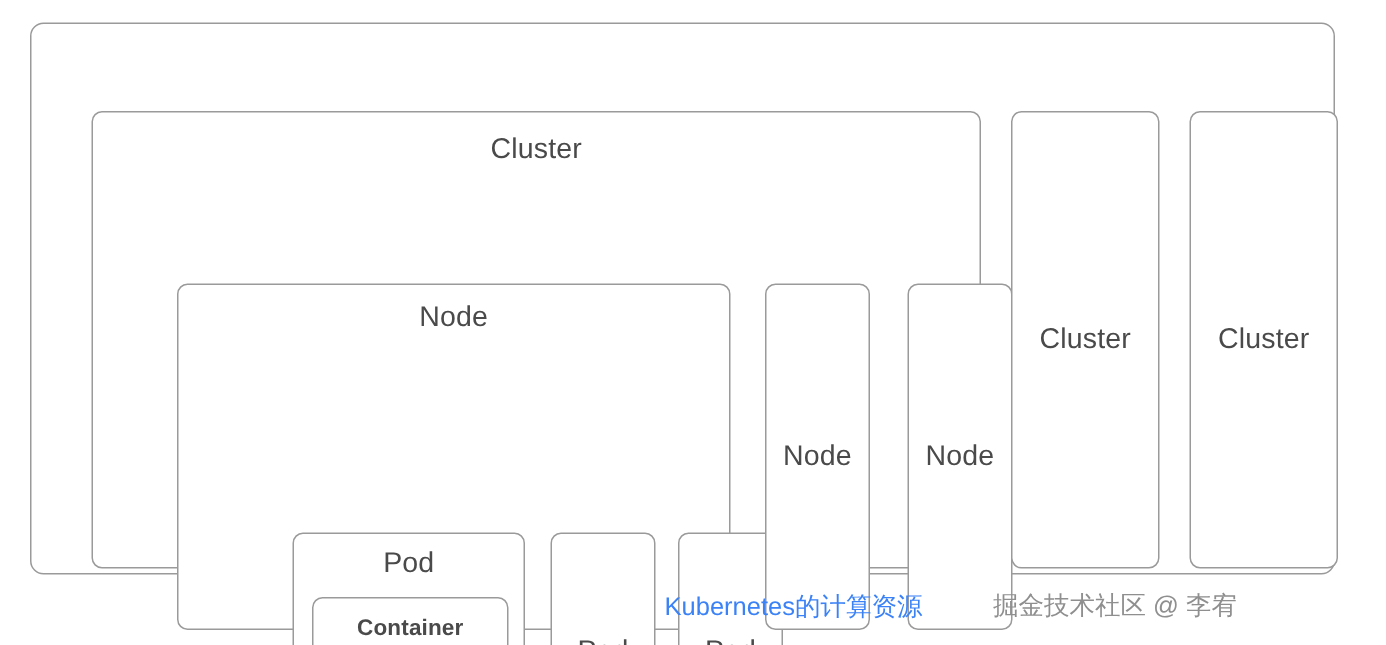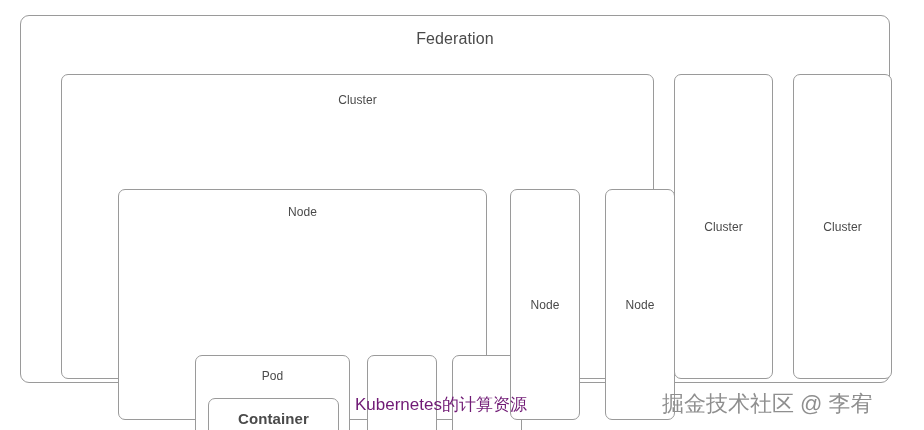--- a/index.html
+++ b/index.html
@@ -24,21 +24,21 @@
     background: #ffffff;
     border: 1px solid #9a9a9a;
     border-radius: 7px;
   }
   .box > .box-label {
     position: absolute;
     left: 0;
     width: 100%;
     text-align: center;
     color: #4a4a4a;
-    font-size: 12px;
+    font-size: 19px;
     line-height: 18px;
     white-space: nowrap;
     letter-spacing: 0.1px;
   }
   
   .label-top > .box-label { top: 10px; }
   
   .label-mid > .box-label {
     top: 50%;
     transform: translateY(-50%);
@@ -109,45 +109,44 @@
   }
   #cluster-2 { left: 653px; }
   #cluster-3 { left: 772px; }
 
   
   #caption {
     position: absolute;
     left: 355px;
     top: 394px;
     width: 260px;
-    text-align: left;
-    color: #701a75;
+    text-align: right;
+    color: #3b82f6;
     font-size: 17px;
     line-height: 22px;
     white-space: nowrap;
   }
   #watermark {
     position: absolute;
     left: 662px;
     top: 390px;
     width: 250px;
     text-align: left;
     color: #8f8f8f;
-    font-size: 22px;
+    font-size: 17px;
     line-height: 28px;
     white-space: nowrap;
   }
 </style>
 </head>
 <body>
 
 <div id="canvas">
 
   <div class="box label-top" id="federation">
-    <div class="box-label">Federation</div>
 
     <div class="box label-top" id="cluster-main">
       <div class="box-label">Cluster</div>
 
       <div class="box label-top" id="node-main">
         <div class="box-label">Node</div>
 
         <div class="box label-top" id="pod-main">
           <div class="box-label">Pod</div>
 

